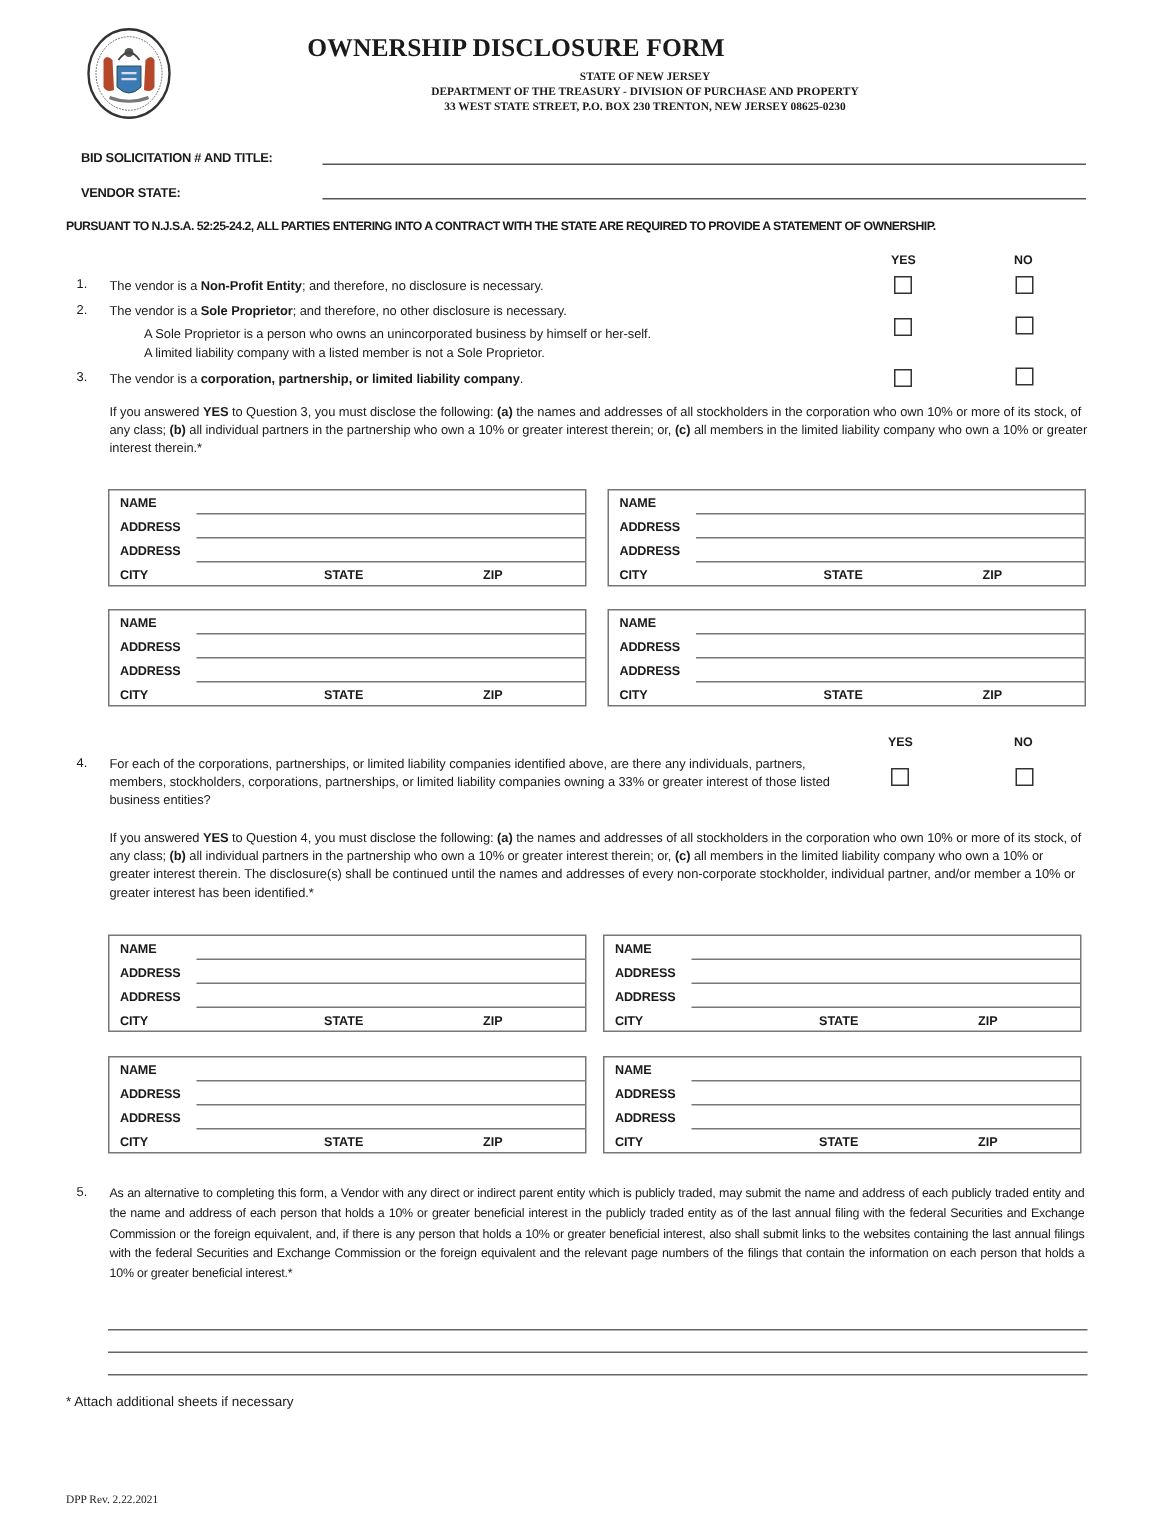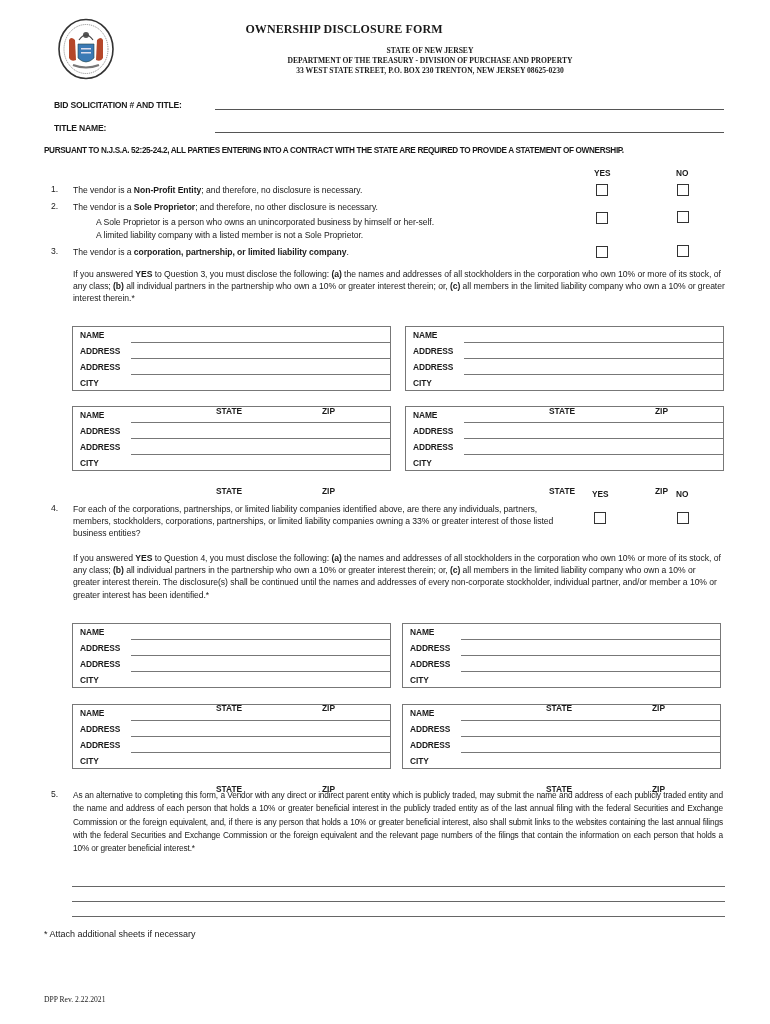--- a/index.html
+++ b/index.html
@@ -4,21 +4,21 @@
 <style>
   * { box-sizing: border-box; margin: 0; padding: 0; }
   html, body { width: 770px; height: 1024px; background: #ffffff; overflow: hidden; }
   body { position: relative; font-family: "Liberation Sans", sans-serif; color: #1a1a1a; }
 
   .abs { position: absolute; }
 
   
   .seal { left: 57px; top: 18px; width: 58px; height: 62px; }
   .title { left: 0; width: 628px; top: 22px; text-align: center; padding-left: 60px;
-           font-family: "Liberation Serif", serif; font-weight: bold; font-size: 12px; letter-spacing: 0.1px; }
+           font-family: "Liberation Serif", serif; font-weight: bold; font-size: 17px; letter-spacing: 0.1px; }
   .sub { left: 0; width: 770px; text-align: center; padding-left: 90px;
          font-family: "Liberation Serif", serif; font-weight: bold; font-size: 7.6px; }
   .sub1 { top: 46px; }
   .sub2 { top: 56px; }
   .sub3 { top: 66px; }
 
   .lbl { font-size: 8.6px; font-weight: bold; letter-spacing: -0.2px; }
   .line { border-bottom: 1.2px solid #555; }
 
   .body-text { font-size: 8.6px; line-height: 12.2px; letter-spacing: -0.05px; }
@@ -26,21 +26,21 @@
   .num { font-size: 8.6px; }
 
   .yn-hdr { font-size: 8.3px; font-weight: bold; }
   .cb { width: 12px; height: 12px; border: 1.3px solid #333; background: #fff; cursor: pointer; }
 
   
   .ebox { border: 1.3px solid #777; width: 319px; height: 65px; }
   .ebox .row { position: absolute; left: 0; right: 0; height: 16px; }
   .ebox .rlbl { position: absolute; left: 7px; top: 3px; font-size: 8.4px; font-weight: bold; letter-spacing: -0.1px; }
   .ebox .rline { position: absolute; left: 58px; right: 0; bottom: 0; border-bottom: 1.2px solid #777; }
-  .ebox .slbl { position: absolute; top: 3px; font-size: 8.4px; font-weight: bold; margin-top: 28px; }
+  .ebox .slbl { position: absolute; top: 3px; font-size: 8.4px; font-weight: bold; }
 
   .free-line { left: 72px; width: 653px; border-bottom: 1.2px solid #666; }
 
   .footnote { left: 44px; top: 929px; font-size: 9px; }
   .rev { left: 44px; top: 995px; font-size: 7.6px; font-family: Liberation Serif, serif; }
 </style>
 </head>
 <body>
 
 <svg class="abs seal" viewBox="0 0 58 62">
@@ -57,21 +57,21 @@
 </svg>
 
 <div class="abs title">OWNERSHIP DISCLOSURE FORM</div>
 <div class="abs sub sub1">STATE OF NEW JERSEY</div>
 <div class="abs sub sub2">DEPARTMENT OF THE TREASURY - DIVISION OF PURCHASE AND PROPERTY</div>
 <div class="abs sub sub3">33 WEST STATE STREET, P.O. BOX 230 TRENTON, NEW JERSEY 08625-0230</div>
 
 <div class="abs lbl" style="left:54px; top:100px;">BID SOLICITATION # AND TITLE:</div>
 <div class="abs line" style="left:215px; top:98px; width:509px; height:12px;"><span></span></div>
 
-<div class="abs lbl" style="left:54px; top:123px;">TITLE NAME:</div>
+<div class="abs lbl" style="left:54px; top:123px;">VENDOR STATE:</div>
 <div class="abs line" style="left:215px; top:121px; width:509px; height:12px;"><span></span></div>
 
 <div class="abs lbl" style="left:44px; top:146px; font-size:8.2px; letter-spacing:-0.35px;">PURSUANT TO N.J.S.A. 52:25-24.2, ALL PARTIES ENTERING INTO A CONTRACT WITH THE STATE ARE REQUIRED TO PROVIDE A STATEMENT OF OWNERSHIP.</div>
 
 <div class="abs yn-hdr" style="left:594px; top:168px;">YES</div>
 <div class="abs yn-hdr" style="left:676px; top:168px;">NO</div>
 
 <div class="abs num" style="left:51px; top:184px;">1.</div>
 <div class="abs body-text" style="left:73px; top:184px;"><span>The vendor is a </span><b>Non-Profit Entity</b><span>; and therefore, no disclosure is necessary.</span></div>
 <div class="abs cb" style="left:596px; top:184px;"></div>

